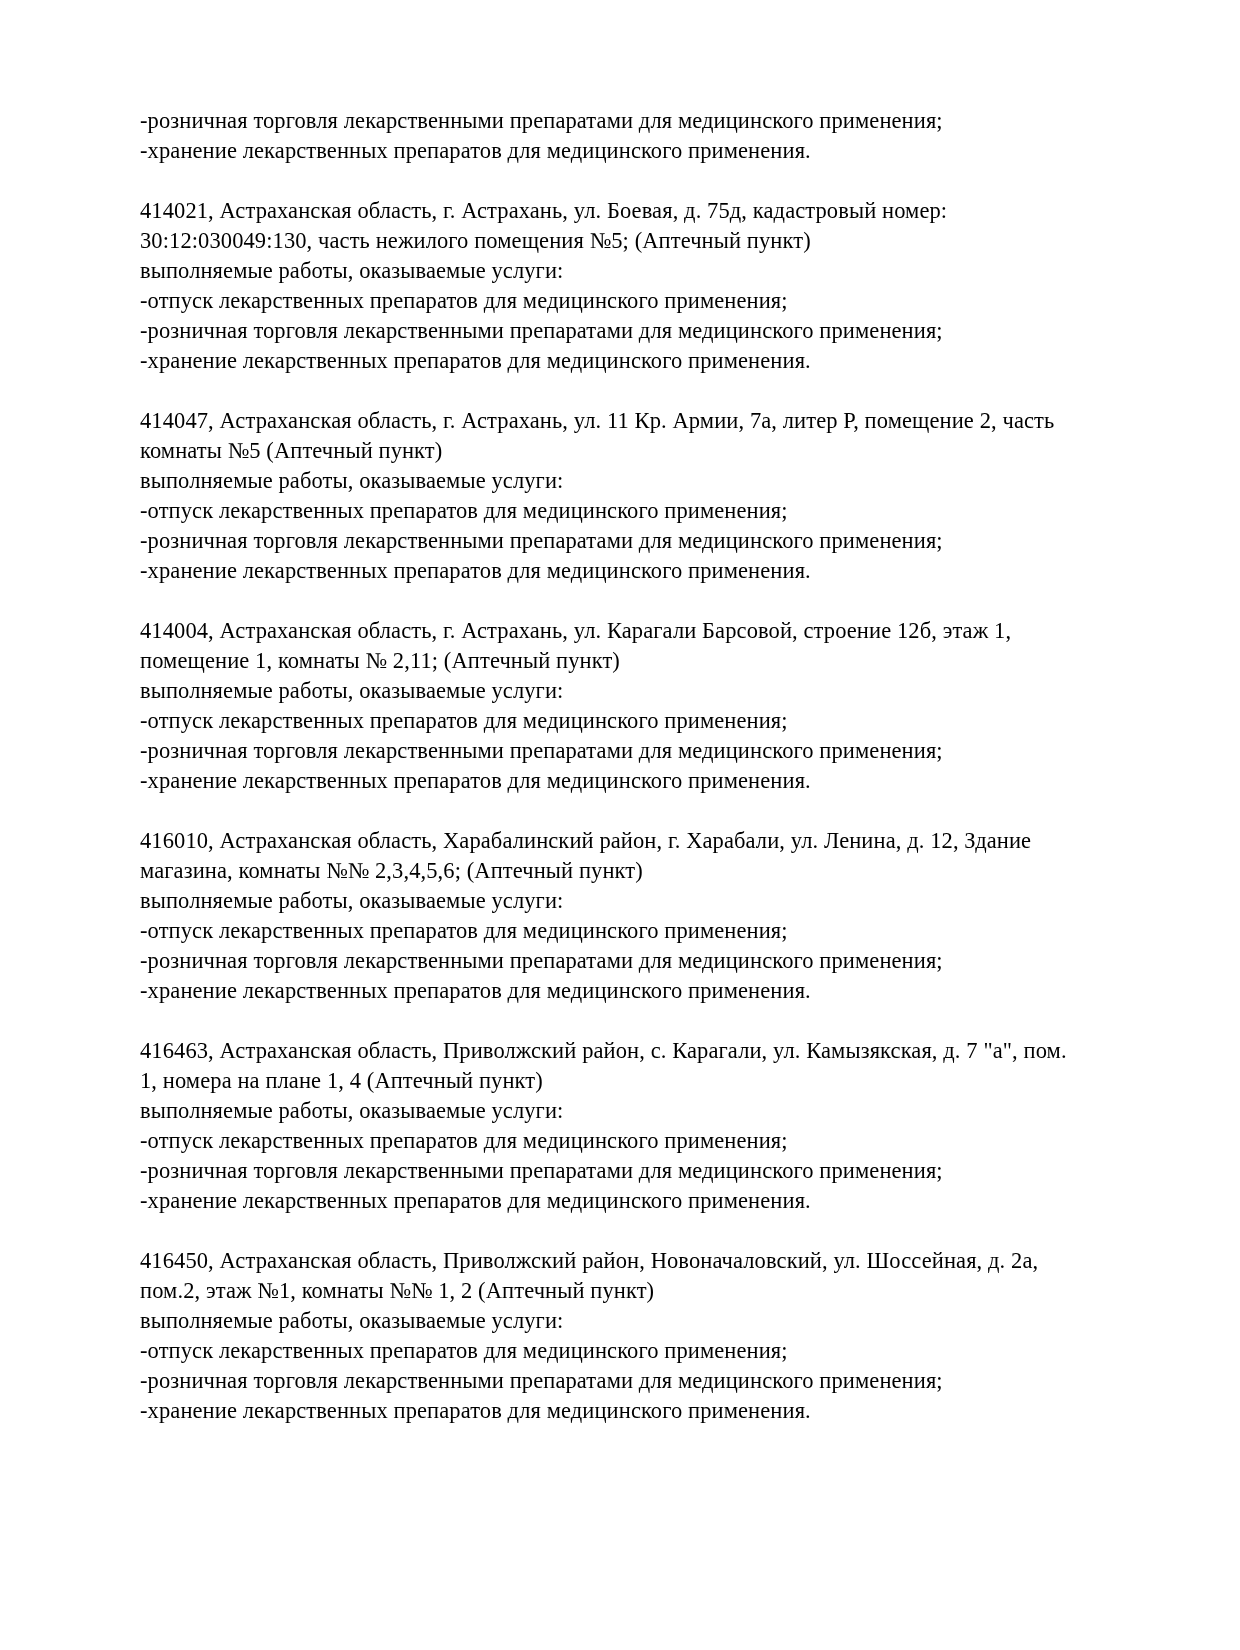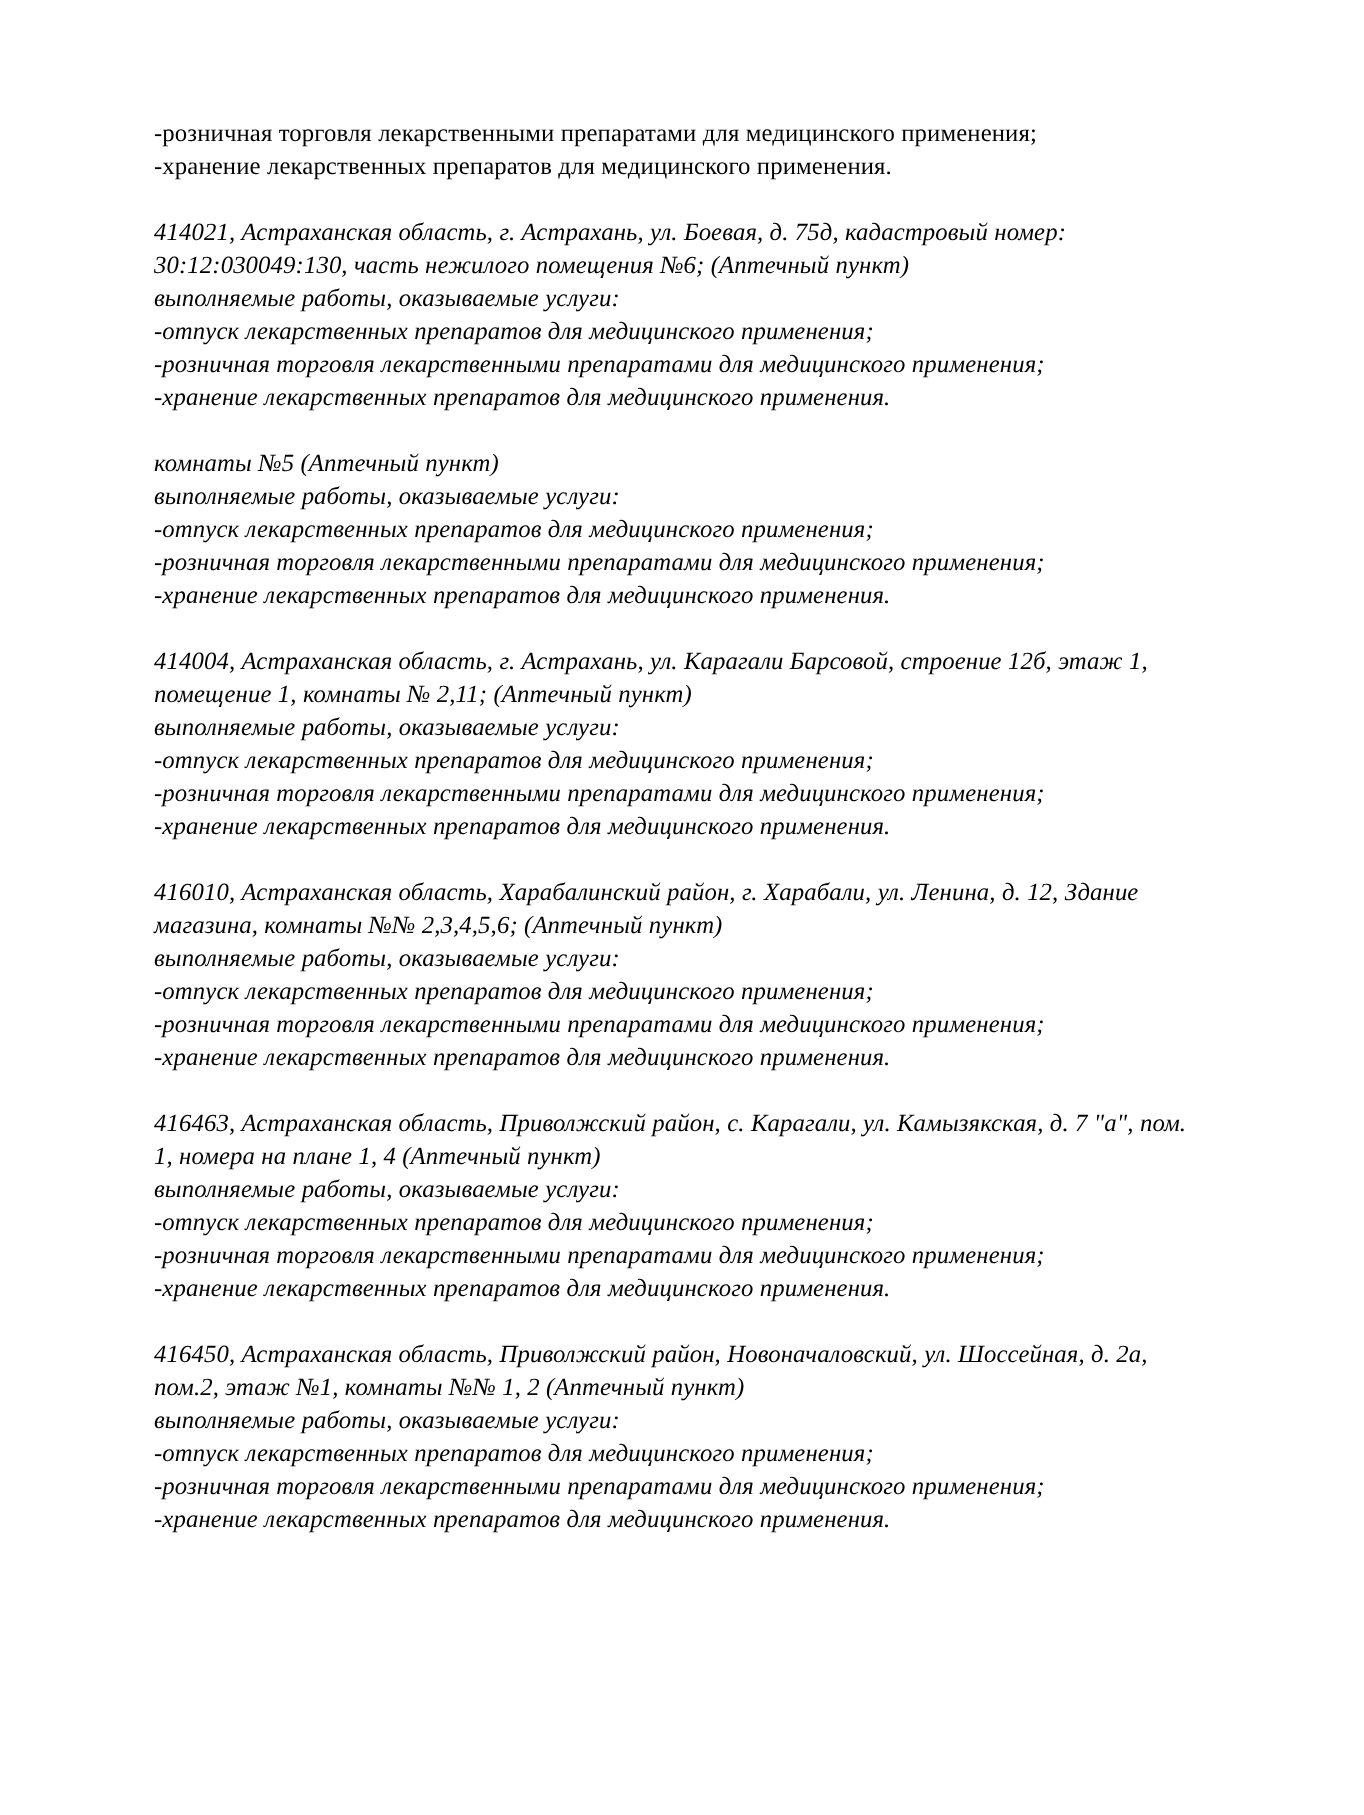--- a/index.html
+++ b/index.html
@@ -22,43 +22,43 @@
   .textblock p {
     margin: 0;
     padding: 0;
     font-size: 22.5px;
     line-height: 30px;
     white-space: nowrap;
     letter-spacing: 0.1px;
   }
   .entry {
     margin-top: 30px;
-    font-style: italic;
   }
 </style>
 </head>
 <body>
 
 <div class="page textblock">
 
   <div class="intro">
     <p>-розничная торговля лекарственными препаратами для медицинского применения;</p>
     <p>-хранение лекарственных препаратов для медицинского применения.</p>
   </div>
 
   <div class="entry">
     <p>414021, Астраханская область, г. Астрахань, ул. Боевая, д. 75д, кадастровый номер:</p>
-    <p>30:12:030049:130, часть нежилого помещения №6; (Аптечный пункт)</p>
+    <p>30:12:030049:130, часть нежилого помещения №5; (Аптечный пункт)</p>
     <p>выполняемые работы, оказываемые услуги:</p>
     <p>-отпуск лекарственных препаратов для медицинского применения;</p>
     <p>-розничная торговля лекарственными препаратами для медицинского применения;</p>
     <p>-хранение лекарственных препаратов для медицинского применения.</p>
   </div>
 
   <div class="entry">
+    <p>414047, Астраханская область, г. Астрахань, ул. 11 Кр. Армии, 7а, литер Р, помещение 2, часть</p>
     <p>комнаты №5 (Аптечный пункт)</p>
     <p>выполняемые работы, оказываемые услуги:</p>
     <p>-отпуск лекарственных препаратов для медицинского применения;</p>
     <p>-розничная торговля лекарственными препаратами для медицинского применения;</p>
     <p>-хранение лекарственных препаратов для медицинского применения.</p>
   </div>
 
   <div class="entry">
     <p>414004, Астраханская область, г. Астрахань, ул. Карагали Барсовой, строение 12б, этаж 1,</p>
     <p>помещение 1, комнаты № 2,11; (Аптечный пункт)</p>

